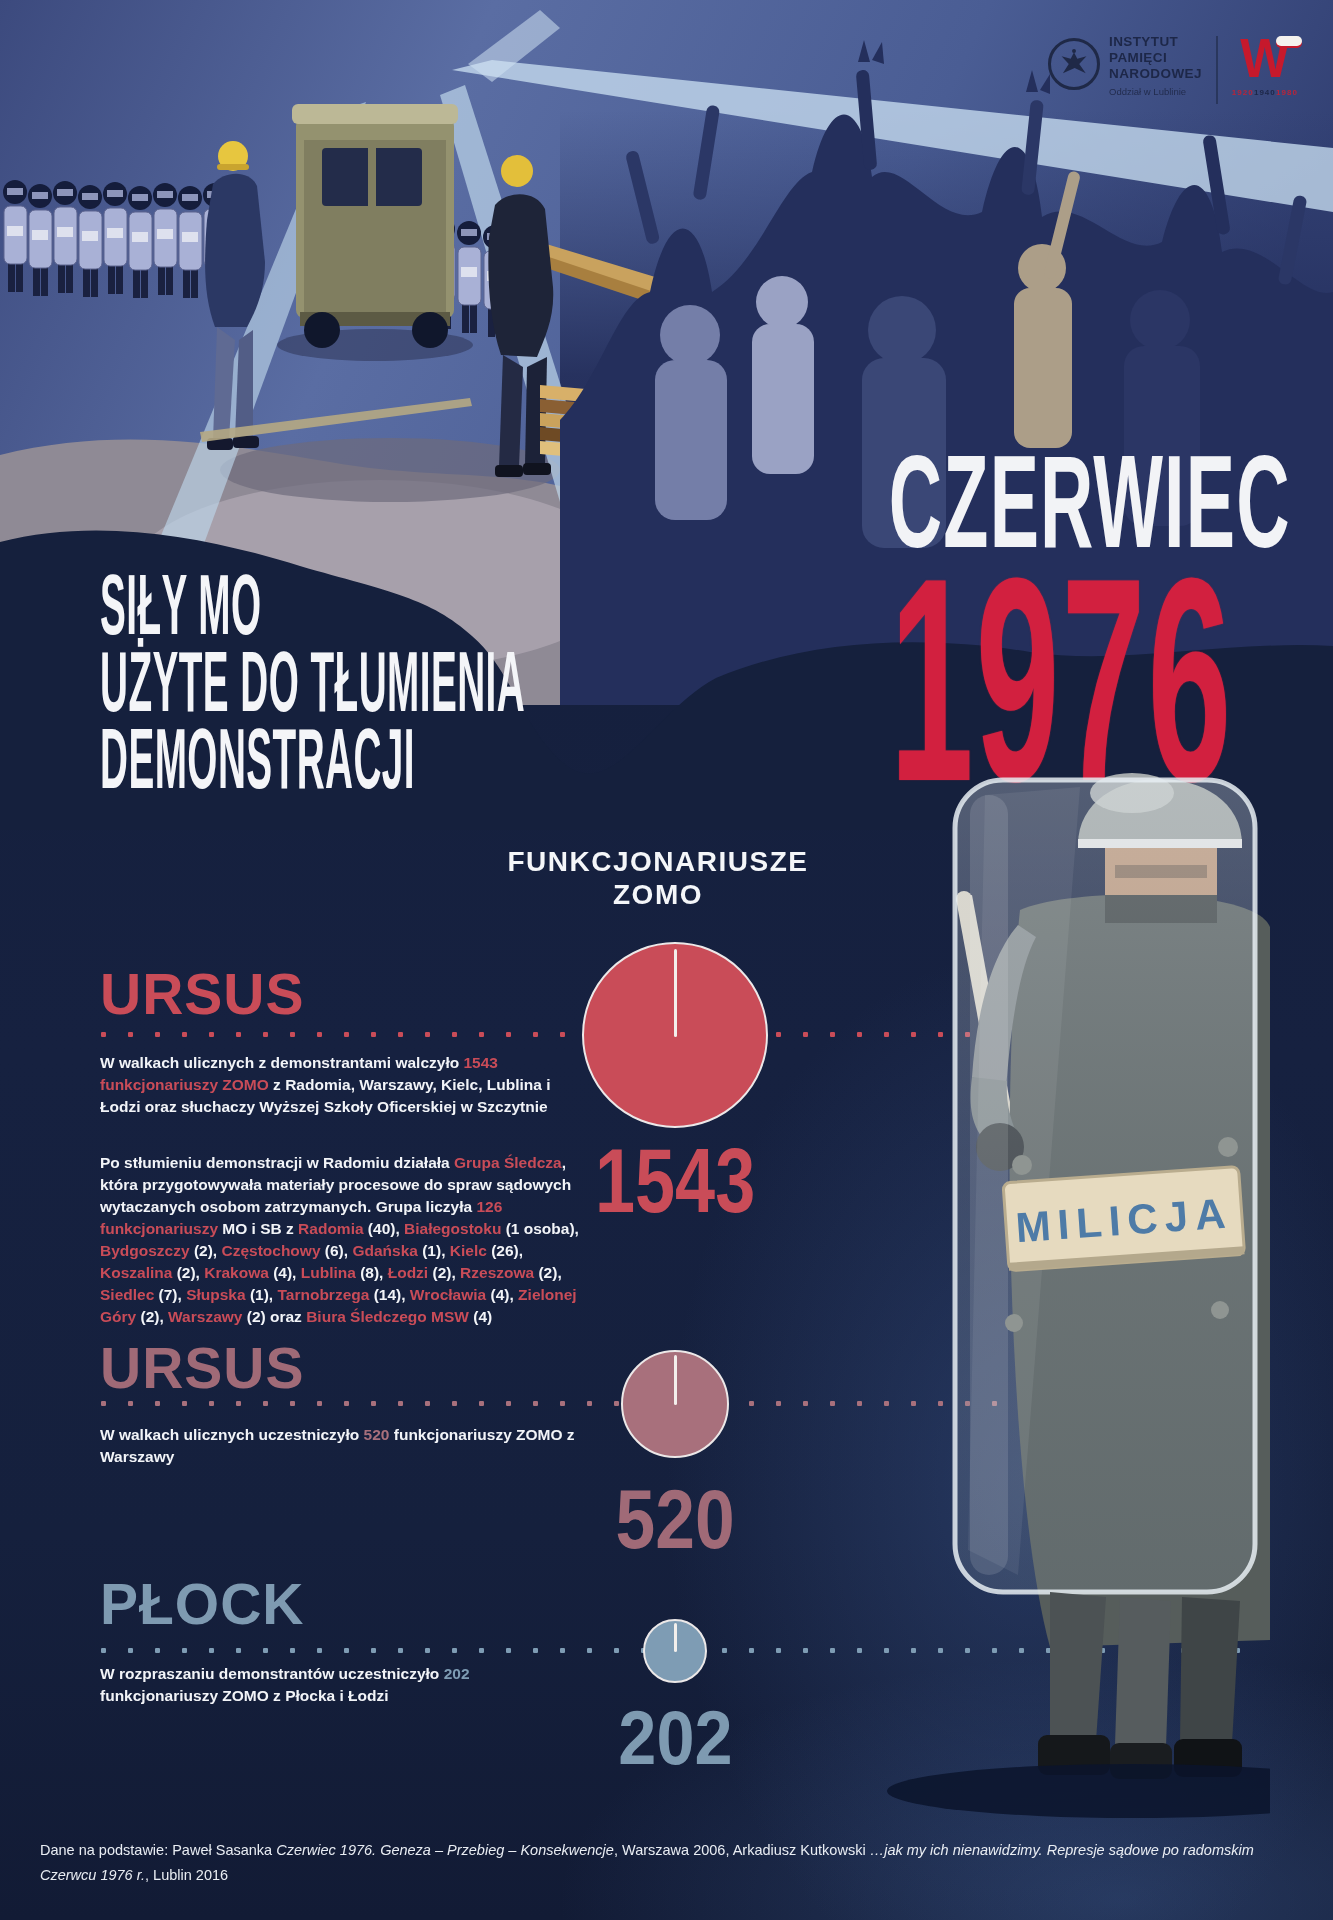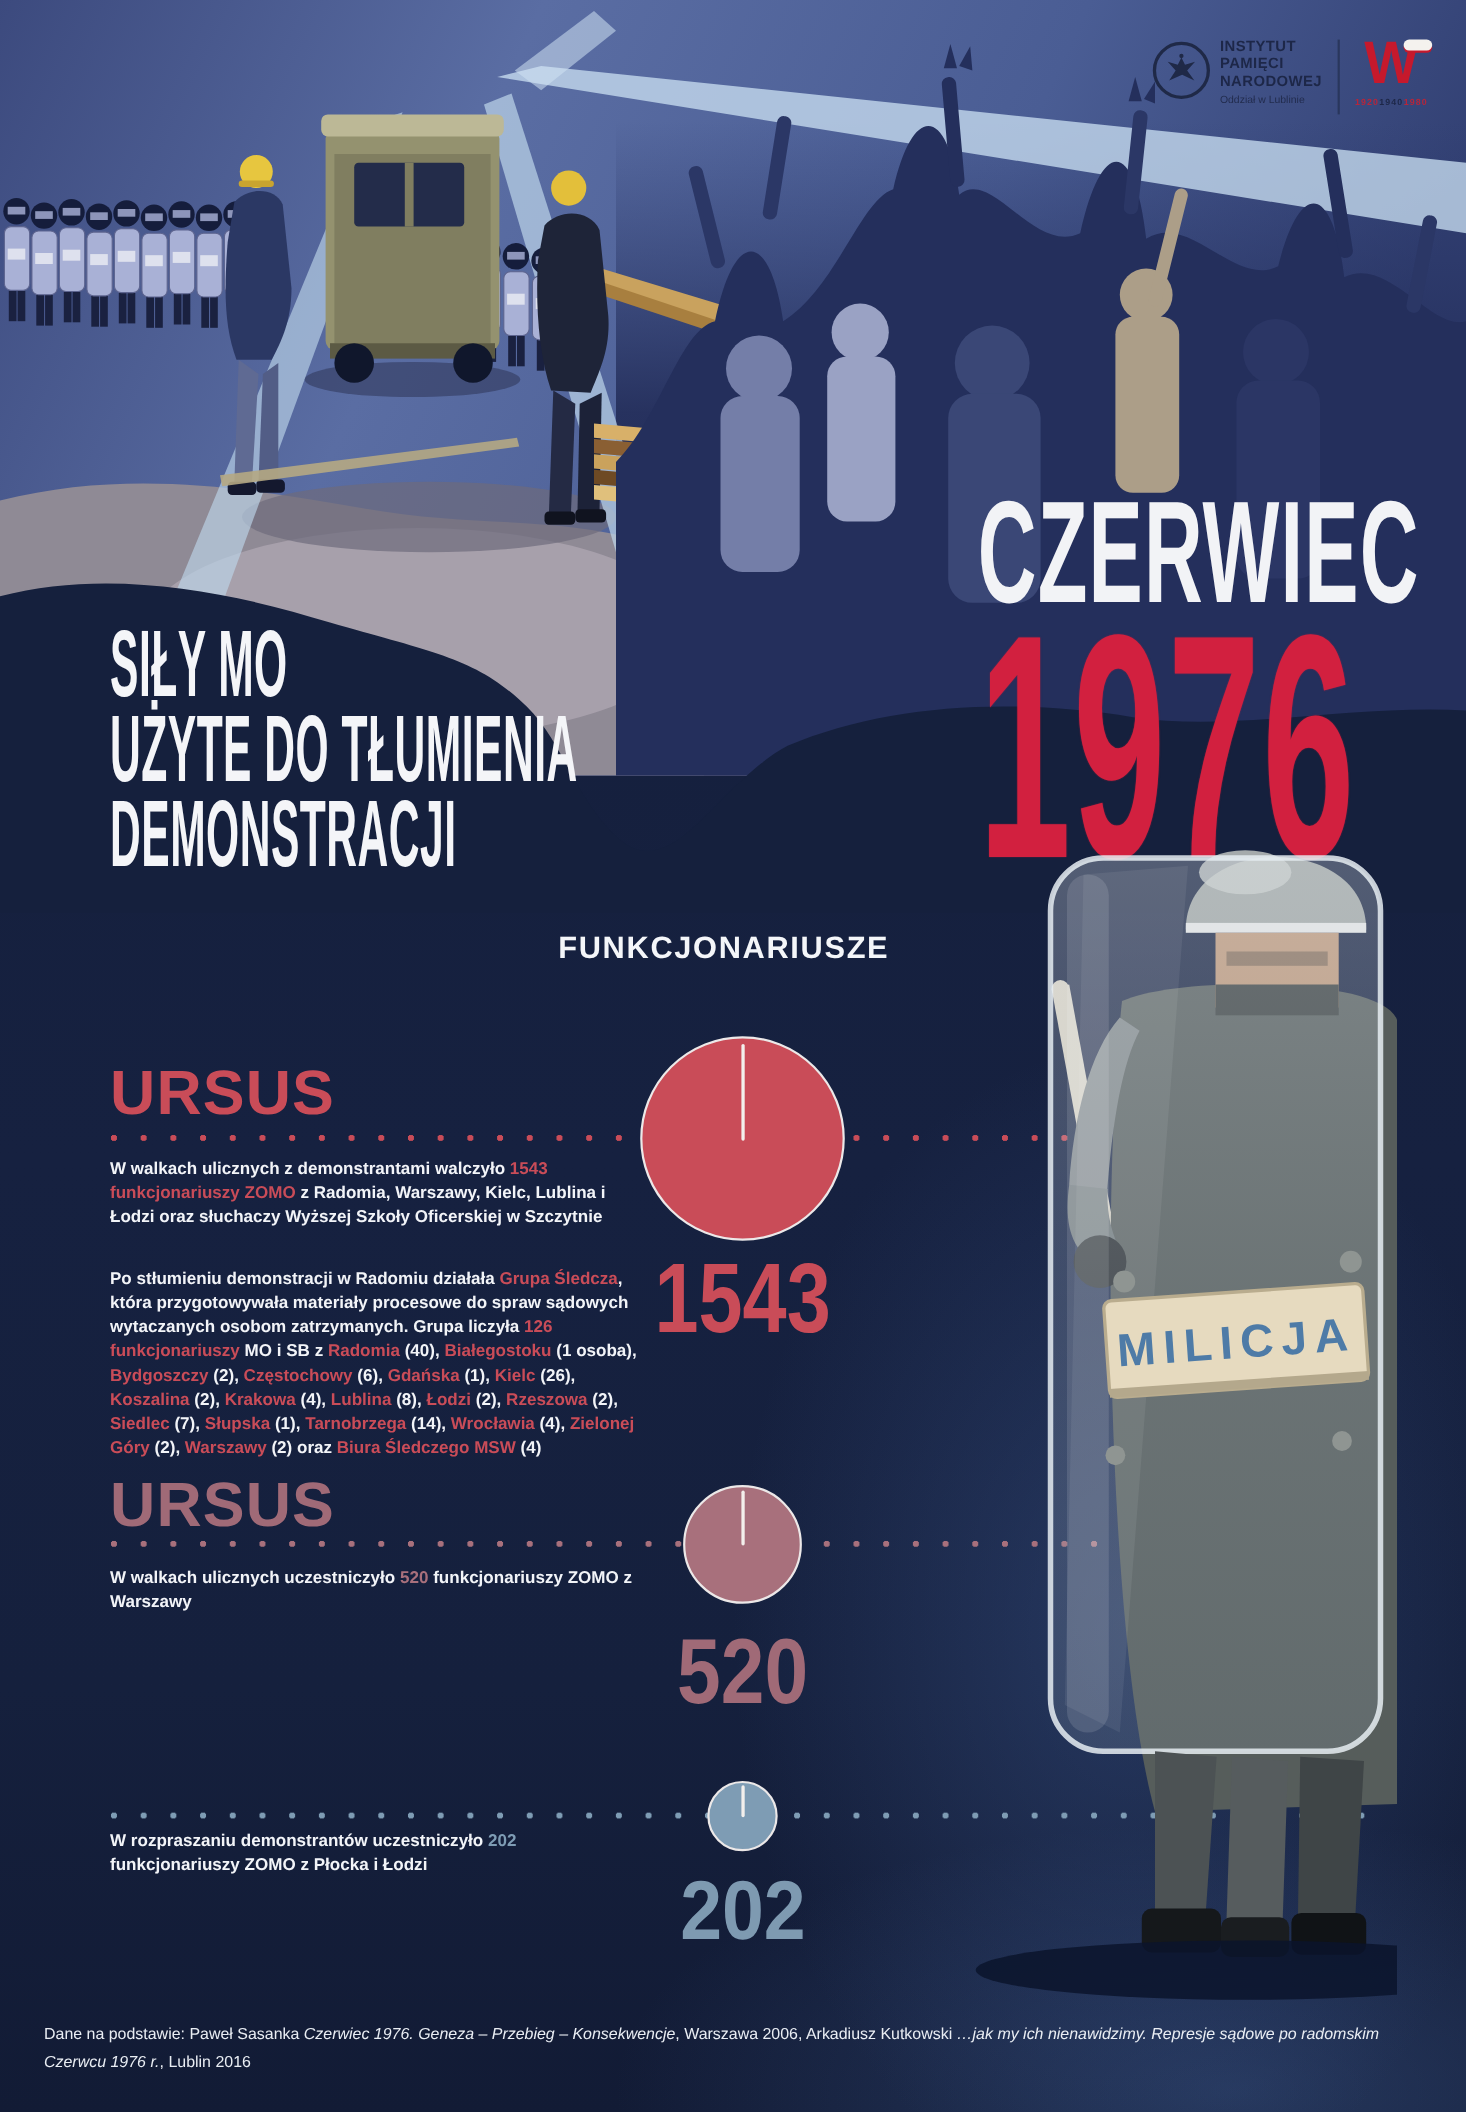--- a/index.html
+++ b/index.html
@@ -225,39 +225,41 @@
     <span class="sub-line">DEMONSTRACJI</span>
   </div>
 
   <div class="title">
     <span class="t1">CZERWIEC</span><br>
     <span class="t2">1976</span>
   </div>
 
   <div class="zomo-h">
     <div>FUNKCJONARIUSZE</div>
+    <div>ZOMO</div>
   </div>
 
   <div class="sec-h sec-radom-c" style="top:966px">URSUS</div>
   <div class="dots" style="top:1031px;--dc:#c94c58"></div>
   <div class="para" style="top:1052px;--ac:#c94c58"><span class="seg-w">W walkach ulicznych z demonstrantami walczyło </span><span class="seg-a">1543 funkcjonariuszy ZOMO</span><span class="seg-w"> z Radomia, Warszawy, Kielc, Lublina i Łodzi oraz słuchaczy Wyższej Szkoły Oficerskiej w Szczytnie</span></div>
   <div class="para" style="top:1152px;--ac:#c94c58"><span class="seg-w">Po stłumieniu demonstracji w Radomiu działała </span><span class="seg-a">Grupa Śledcza</span><span class="seg-w">, która przygotowywała materiały procesowe do spraw sądowych wytaczanych osobom zatrzymanych. Grupa liczyła </span><span class="seg-a">126 funkcjonariuszy</span><span class="seg-w"> MO i SB z </span><span class="seg-a">Radomia</span><span class="seg-w"> (40), </span><span class="seg-a">Białegostoku</span><span class="seg-w"> (1 osoba), </span><span class="seg-a">Bydgoszczy</span><span class="seg-w"> (2), </span><span class="seg-a">Częstochowy</span><span class="seg-w"> (6), </span><span class="seg-a">Gdańska</span><span class="seg-w"> (1), </span><span class="seg-a">Kielc</span><span class="seg-w"> (26), </span><span class="seg-a">Koszalina</span><span class="seg-w"> (2), </span><span class="seg-a">Krakowa</span><span class="seg-w"> (4), </span><span class="seg-a">Lublina</span><span class="seg-w"> (8), </span><span class="seg-a">Łodzi</span><span class="seg-w"> (2), </span><span class="seg-a">Rzeszowa</span><span class="seg-w"> (2), </span><span class="seg-a">Siedlec</span><span class="seg-w"> (7), </span><span class="seg-a">Słupska</span><span class="seg-w"> (1), </span><span class="seg-a">Tarnobrzega</span><span class="seg-w"> (14), </span><span class="seg-a">Wrocławia</span><span class="seg-w"> (4), </span><span class="seg-a">Zielonej Góry</span><span class="seg-w"> (2), </span><span class="seg-a">Warszawy</span><span class="seg-w"> (2) oraz </span><span class="seg-a">Biura Śledczego MSW</span><span class="seg-w"> (4)</span></div>
   <div class="circle" style="left: 582px; top: 942px; width: 186px; height: 186px; background: rgb(201, 76, 88);">
       <div class="tick"></div>
     </div>
   <div class="stat sec-radom-c" style="top:1136px;font-size:90px"><span style="transform:scaleX(.8)">1543</span></div>
 
   <div class="sec-h sec-ursus-c" style="top:1340px">URSUS</div>
   <div class="dots" style="top:1400px;--dc:#a8707c"></div>
   <div class="para" style="top:1424px;--ac:#a8707c"><span class="seg-w">W walkach ulicznych uczestniczyło </span><span class="seg-a">520</span><span class="seg-w"> funkcjonariuszy ZOMO z Warszawy</span></div>
   <div class="circle" style="left: 621px; top: 1350px; width: 108px; height: 108px; background: rgb(168, 112, 124);">
       <div class="tick"></div>
     </div>
   <div class="stat sec-ursus-c" style="top:1477px;font-size:84px"><span style="transform:scaleX(.85)">520</span></div>
 
+  <div class="sec-h sec-plock-c" style="top:1576px">PŁOCK</div>
   <div class="dots" style="top:1647px;--dc:#7e9cb4"></div>
   <div class="para" style="top:1663px;--ac:#7e9cb4"><span class="seg-w">W rozpraszaniu demonstrantów uczestniczyło </span><span class="seg-a">202</span><span class="seg-w"> funkcjonariuszy ZOMO z Płocka i Łodzi</span></div>
   <div class="circle" style="left: 643px; top: 1619px; width: 64px; height: 64px; background: rgb(126, 156, 180);">
       <div class="tick"></div>
     </div>
   <div class="stat sec-plock-c" style="top:1700px;font-size:76px"><span style="transform:scaleX(.9)">202</span></div>
 
   <svg class="officer" width="520" height="1135" viewBox="0 0 520 1135" aria-hidden="true">
     <defs>
       <linearGradient id="shieldGrad" x1="0" y1="0" x2="0" y2="1">

